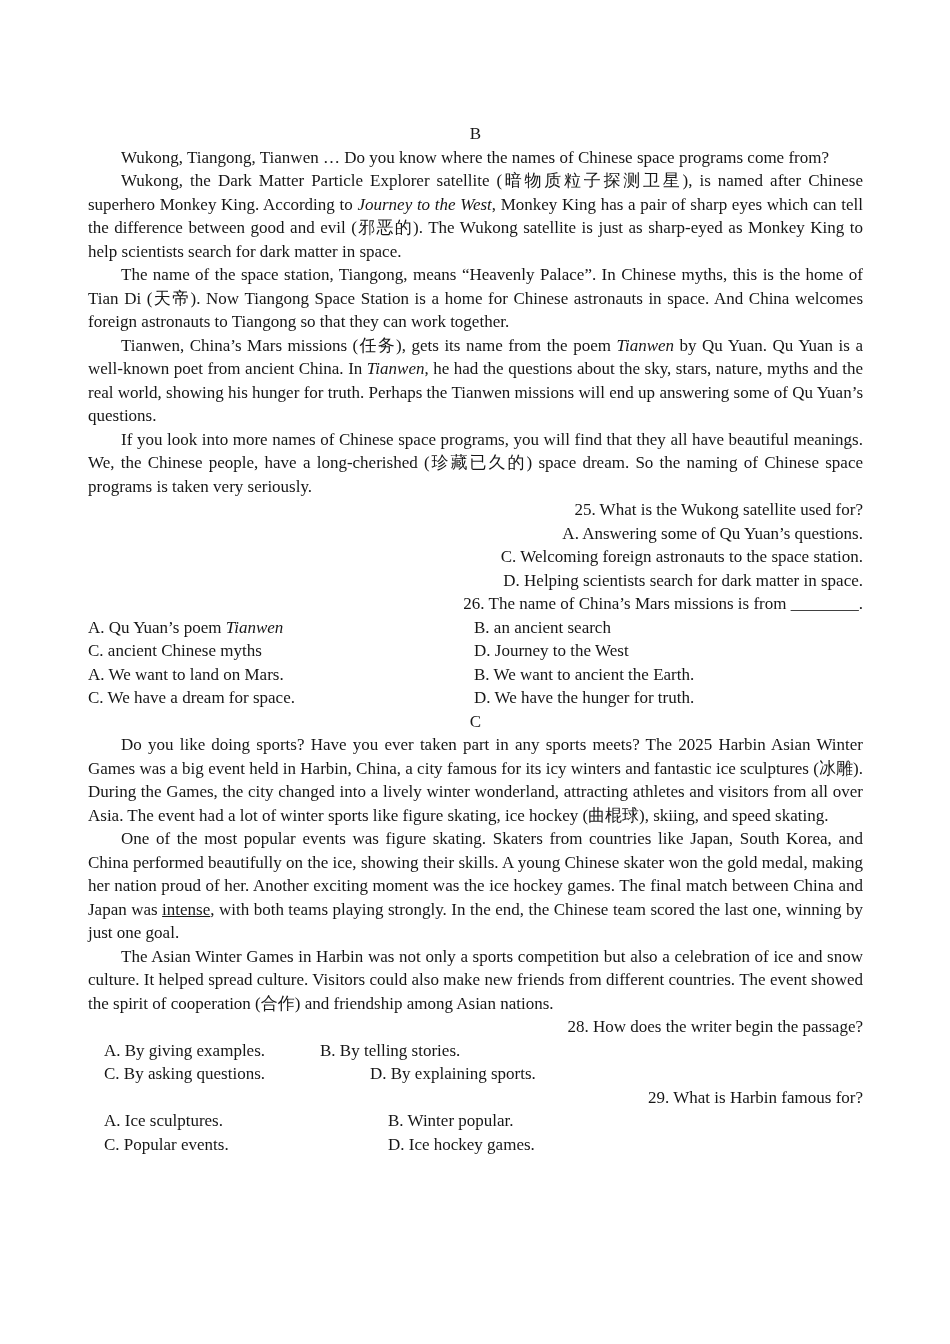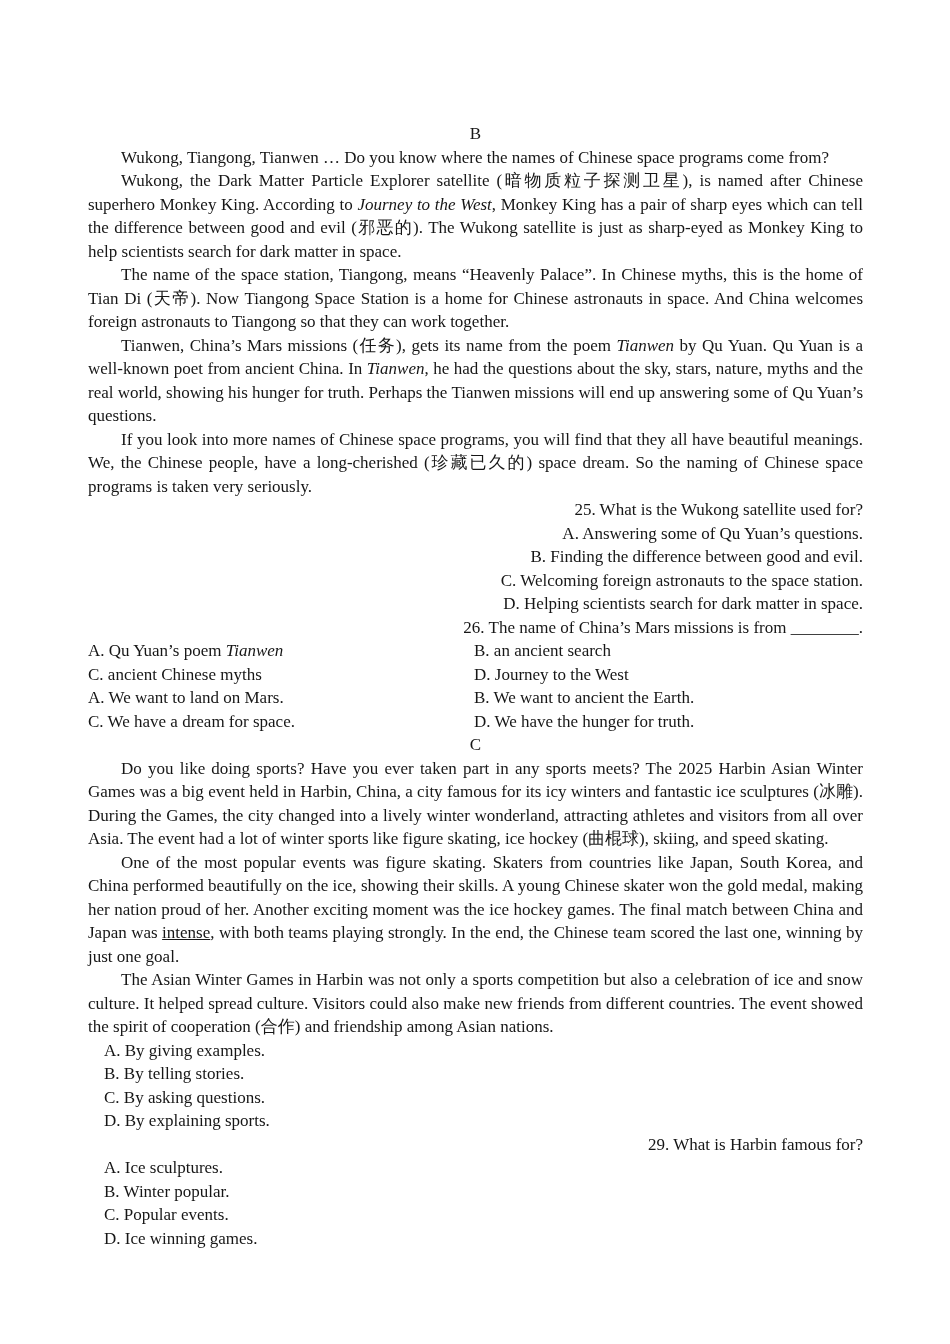--- a/index.html
+++ b/index.html
@@ -37,40 +37,39 @@
     display: flex;
     margin: 0;
     align-items: baseline;
   }
   .optrow .l { flex: 0 0 auto; }
   .optrow .r { flex: 0 0 auto; }
   .w386 { width: 386px; }
   .w216 { width: 216px; }
   .w266 { width: 266px; }
   .w284 { width: 284px; }
-  .ind  { padding-left: 16px; flex-direction: column; }
+  .ind  { padding-left: 16px; }
   .it { font-style: italic; }
   .un { text-decoration: underline; }
 </style>
 </head>
 <body>
 
 <div class="page">
 
   <div class="heading">B</div>
 
   <p class="para">Wukong, Tiangong, Tianwen … Do you know where the names of Chinese space programs come from?</p>
   <p class="para"><span>Wukong, the Dark Matter Particle Explorer satellite (暗物质粒子探测卫星), is named after Chinese superhero Monkey King. According to </span><span class="it">Journey to the West</span><span>, Monkey King has a pair of sharp eyes which can tell the difference between good and evil (邪恶的). The Wukong satellite is just as sharp-eyed as Monkey King to help scientists search for dark matter in space.</span></p>
   <p class="para">The name of the space station, Tiangong, means “Heavenly Palace”. In Chinese myths, this is the home of Tian Di (天帝). Now Tiangong Space Station is a home for Chinese astronauts in space. And China welcomes foreign astronauts to Tiangong so that they can work together.</p>
   <p class="para"><span>Tianwen, China’s Mars missions (任务), gets its name from the poem </span><span class="it">Tianwen</span><span> by Qu Yuan. Qu Yuan is a well-known poet from ancient China. In </span><span class="it">Tianwen</span><span>, he had the questions about the sky, stars, nature, myths and the real world, showing his hunger for truth. Perhaps the Tianwen missions will end up answering some of Qu Yuan’s questions.</span></p>
   <p class="para">If you look into more names of Chinese space programs, you will find that they all have beautiful meanings. We, the Chinese people, have a long-cherished (珍藏已久的) space dream. So the naming of Chinese space programs is taken very seriously.</p>
 
   <div class="qline">25. What is the Wukong satellite used for?</div>
   <div class="qline">A. Answering some of Qu Yuan’s questions.</div>
-  <div class="qline">B. Finding the difference between good and evil.</div>
   <div class="qline">C. Welcoming foreign astronauts to the space station.</div>
   <div class="qline">D. Helping scientists search for dark matter in space.</div>
 
   <div class="qline">26. The name of China’s Mars missions is from ________.</div>
   <div class="optrow">
     <span class="l w386"><span>A. Qu Yuan’s poem </span><span class="it">Tianwen</span></span>
     <span class="r">B. an ancient search</span>
   </div>
   <div class="optrow">
     <span class="l w386">C. ancient Chinese myths</span>
@@ -85,32 +84,33 @@
     <span class="l w386">C. We have a dream for space.</span>
     <span class="r">D. We have the hunger for truth.</span>
   </div>
 
   <div class="heading">C</div>
 
   <p class="para">Do you like doing sports? Have you ever taken part in any sports meets? The 2025 Harbin Asian Winter Games was a big event held in Harbin, China, a city famous for its icy winters and fantastic ice sculptures (冰雕). During the Games, the city changed into a lively winter wonderland, attracting athletes and visitors from all over Asia. The event had a lot of winter sports like figure skating, ice hockey (曲棍球), skiing, and speed skating.</p>
   <p class="para"><span>One of the most popular events was figure skating. Skaters from countries like Japan, South Korea, and China performed beautifully on the ice, showing their skills. A young Chinese skater won the gold medal, making her nation proud of her. Another exciting moment was the ice hockey games. The final match between China and Japan was </span><span class="un">intense</span><span>, with both teams playing strongly. In the end, the Chinese team scored the last one, winning by just one goal.</span></p>
   <p class="para">The Asian Winter Games in Harbin was not only a sports competition but also a celebration of ice and snow culture. It helped spread culture. Visitors could also make new friends from different countries. The event showed the spirit of cooperation (合作) and friendship among Asian nations.</p>
 
+  <div class="qline">28. How does the writer begin the passage?</div>
   <div class="optrow ind">
     <span class="l w216">A. By giving examples.</span>
     <span class="r">B. By telling stories.</span>
   </div>
   <div class="optrow ind">
     <span class="l w266">C. By asking questions.</span>
     <span class="r">D. By explaining sports.</span>
   </div>
 
   <div class="qline">29. What is Harbin famous for?</div>
   <div class="optrow ind">
     <span class="l w284">A. Ice sculptures.</span>
     <span class="r">B. Winter popular.</span>
   </div>
   <div class="optrow ind">
     <span class="l w284">C. Popular events.</span>
-    <span class="r">D. Ice winning games.</span>
+    <span class="r">D. Ice hockey games.</span>
   </div>
 
 </div>
 
 </body></html>

